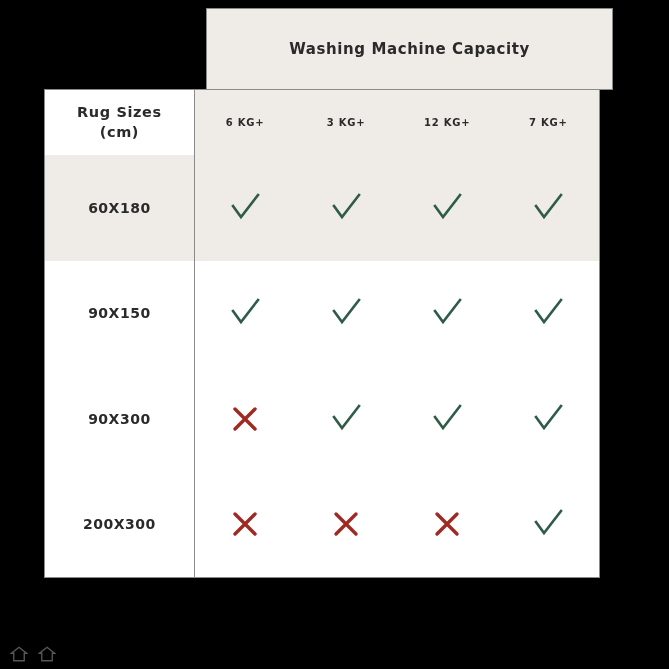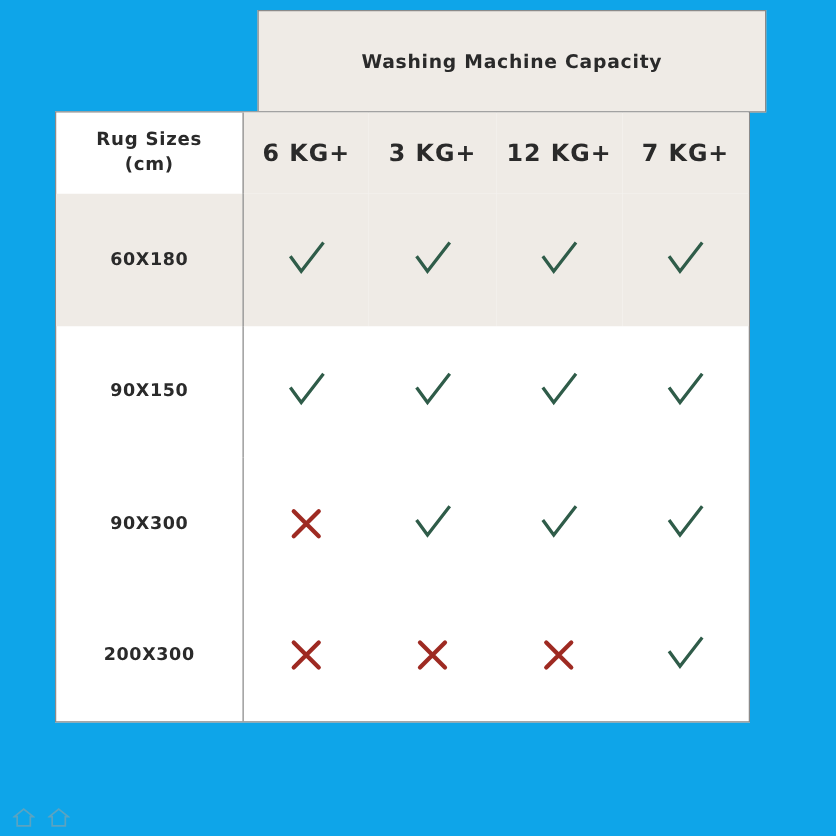--- a/index.html
+++ b/index.html
@@ -10,21 +10,21 @@
     width: 669px;
     height: 669px;
     background: #ffffff;
     font-family: "DejaVu Sans", sans-serif;
     overflow: hidden;
   }
   .page {
     position: relative;
     width: 669px;
     height: 669px;
-    background: #0ea5e9;
+    background: #000000;
   }
 
   
   .capacity-band {
     position: absolute;
     left: 206px;
     top: 8px;
     width: 407px;
     height: 82px;
     background: #efebe6;
@@ -77,21 +77,21 @@
     height: 65px;
   }
   thead th.rug-head {
     font-size: 14.5px;
     font-weight: bold;
     color: #2a2a2a;
     letter-spacing: 0.6px;
     line-height: 1.35;
   }
   thead th.cap-head {
-    font-size: 19px;
+    font-size: 10px;
     font-weight: bold;
     color: #2a2a2a;
     letter-spacing: 0.8px;
     background: #efebe6;
   }
 
   tbody tr { height: 74px; padding-left: 12px; }
   tbody tr.shaded td { background: #efebe6; }
   tbody td.rug-cell {
     font-size: 14px;

